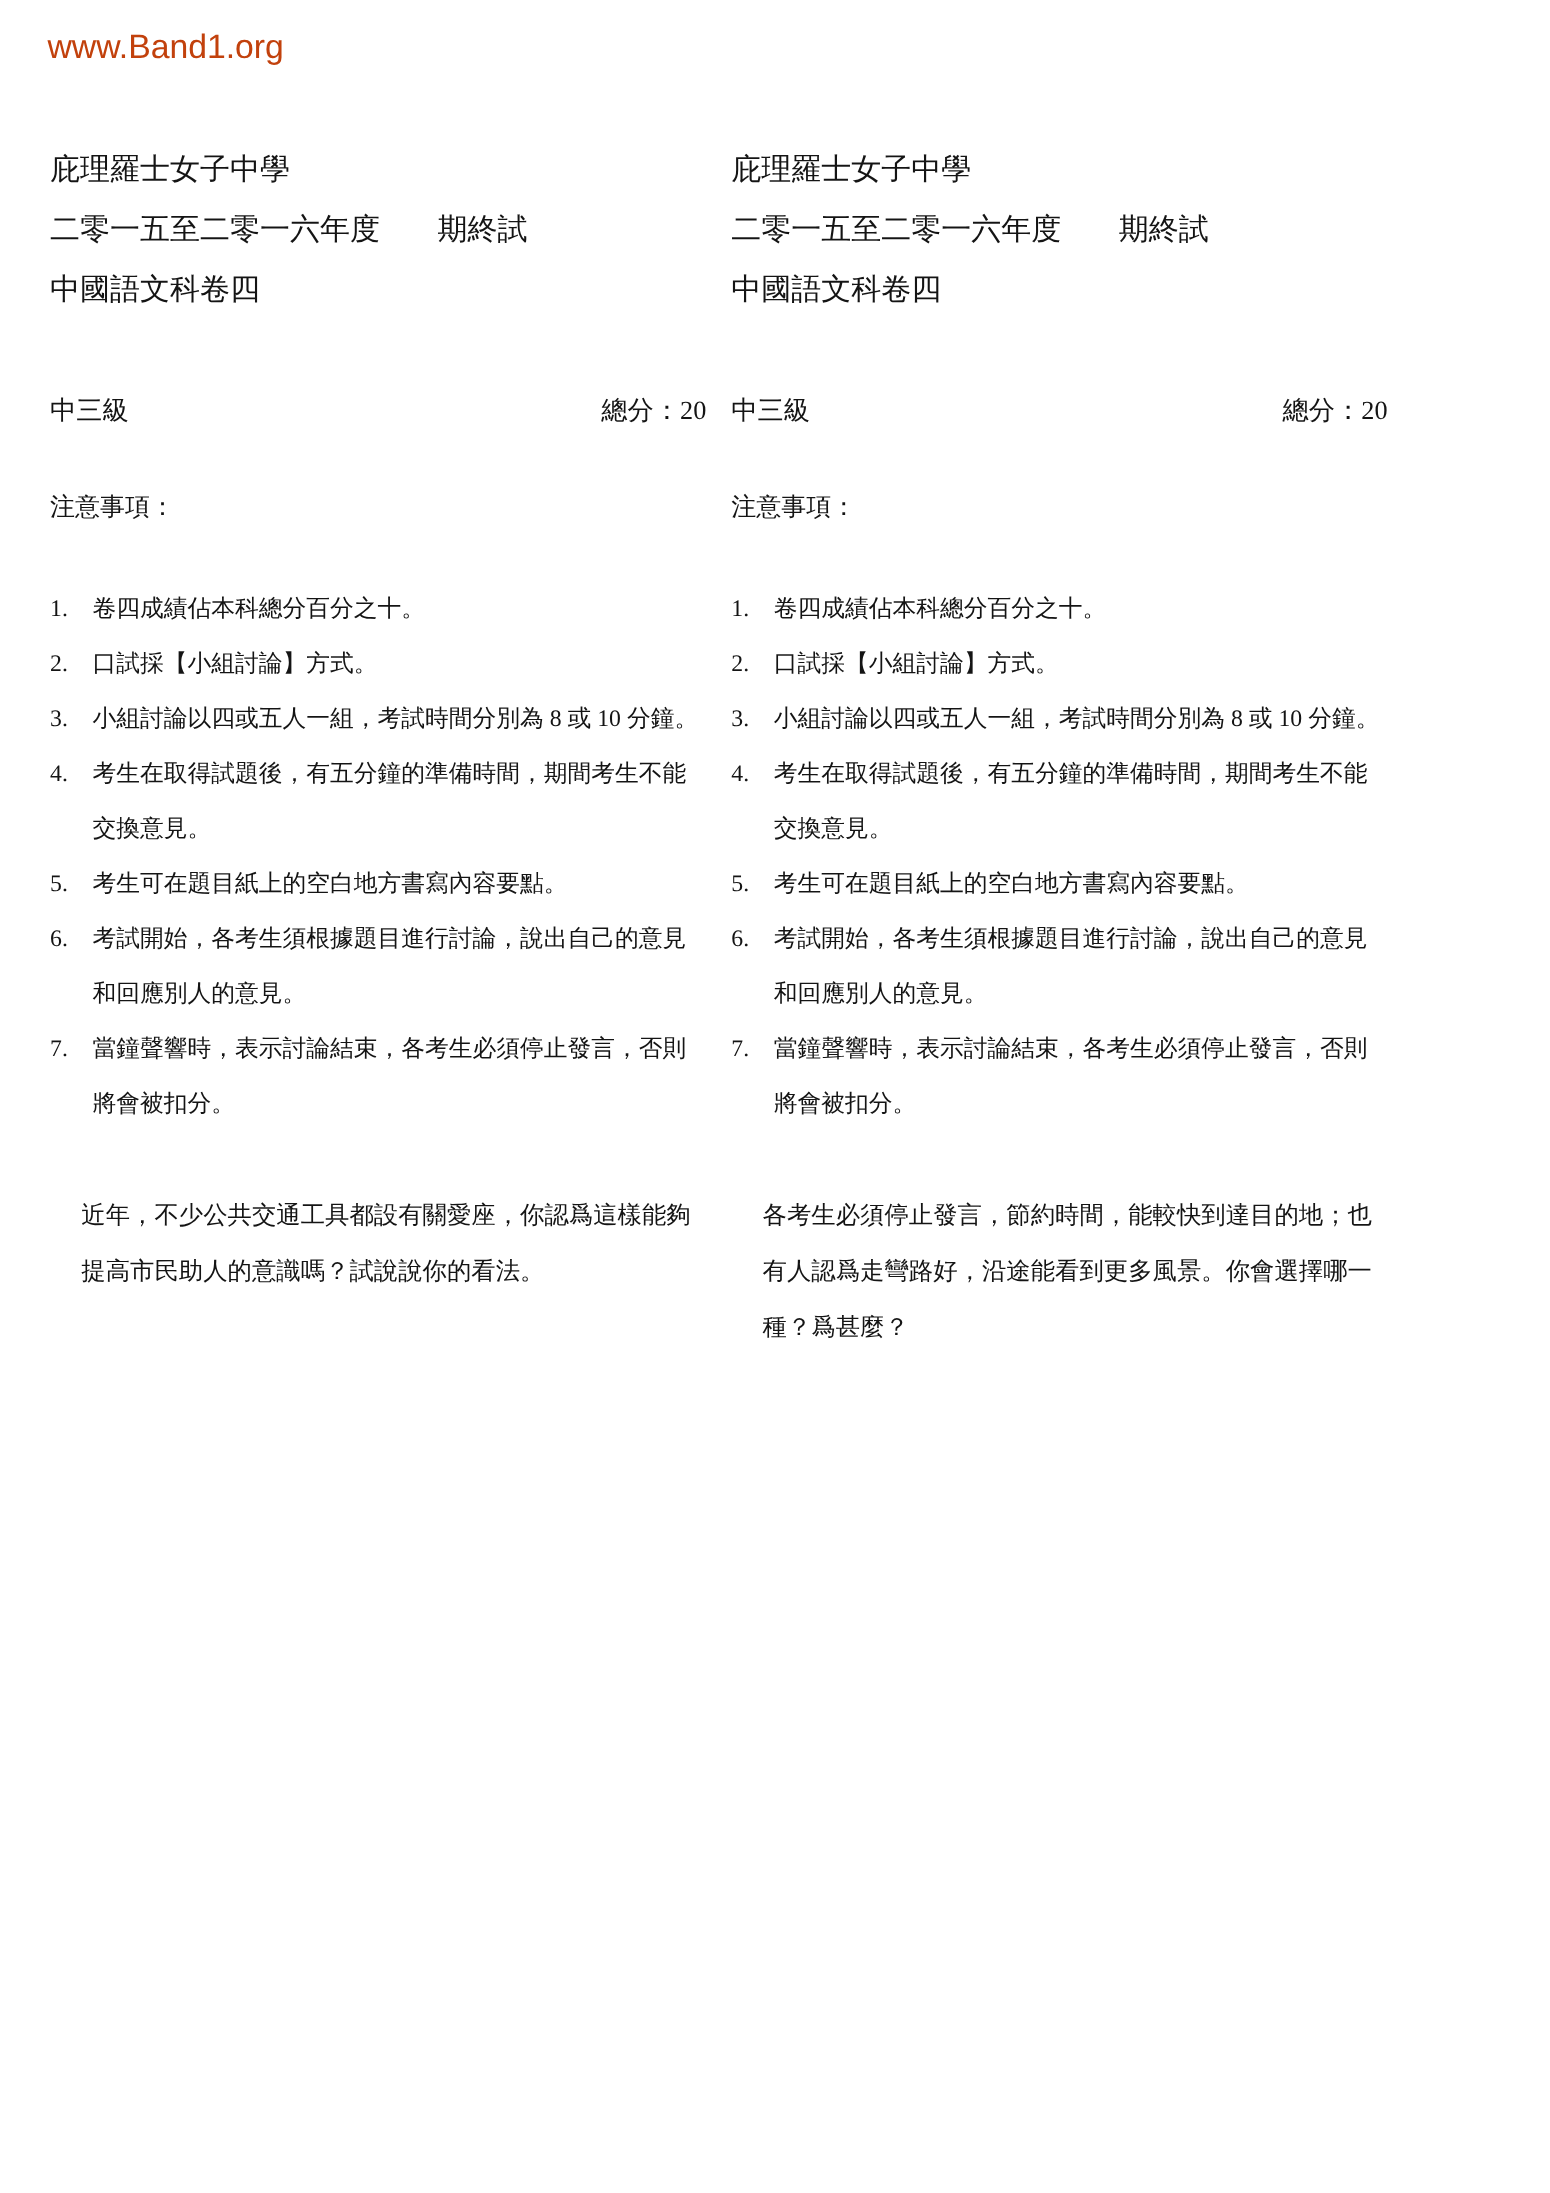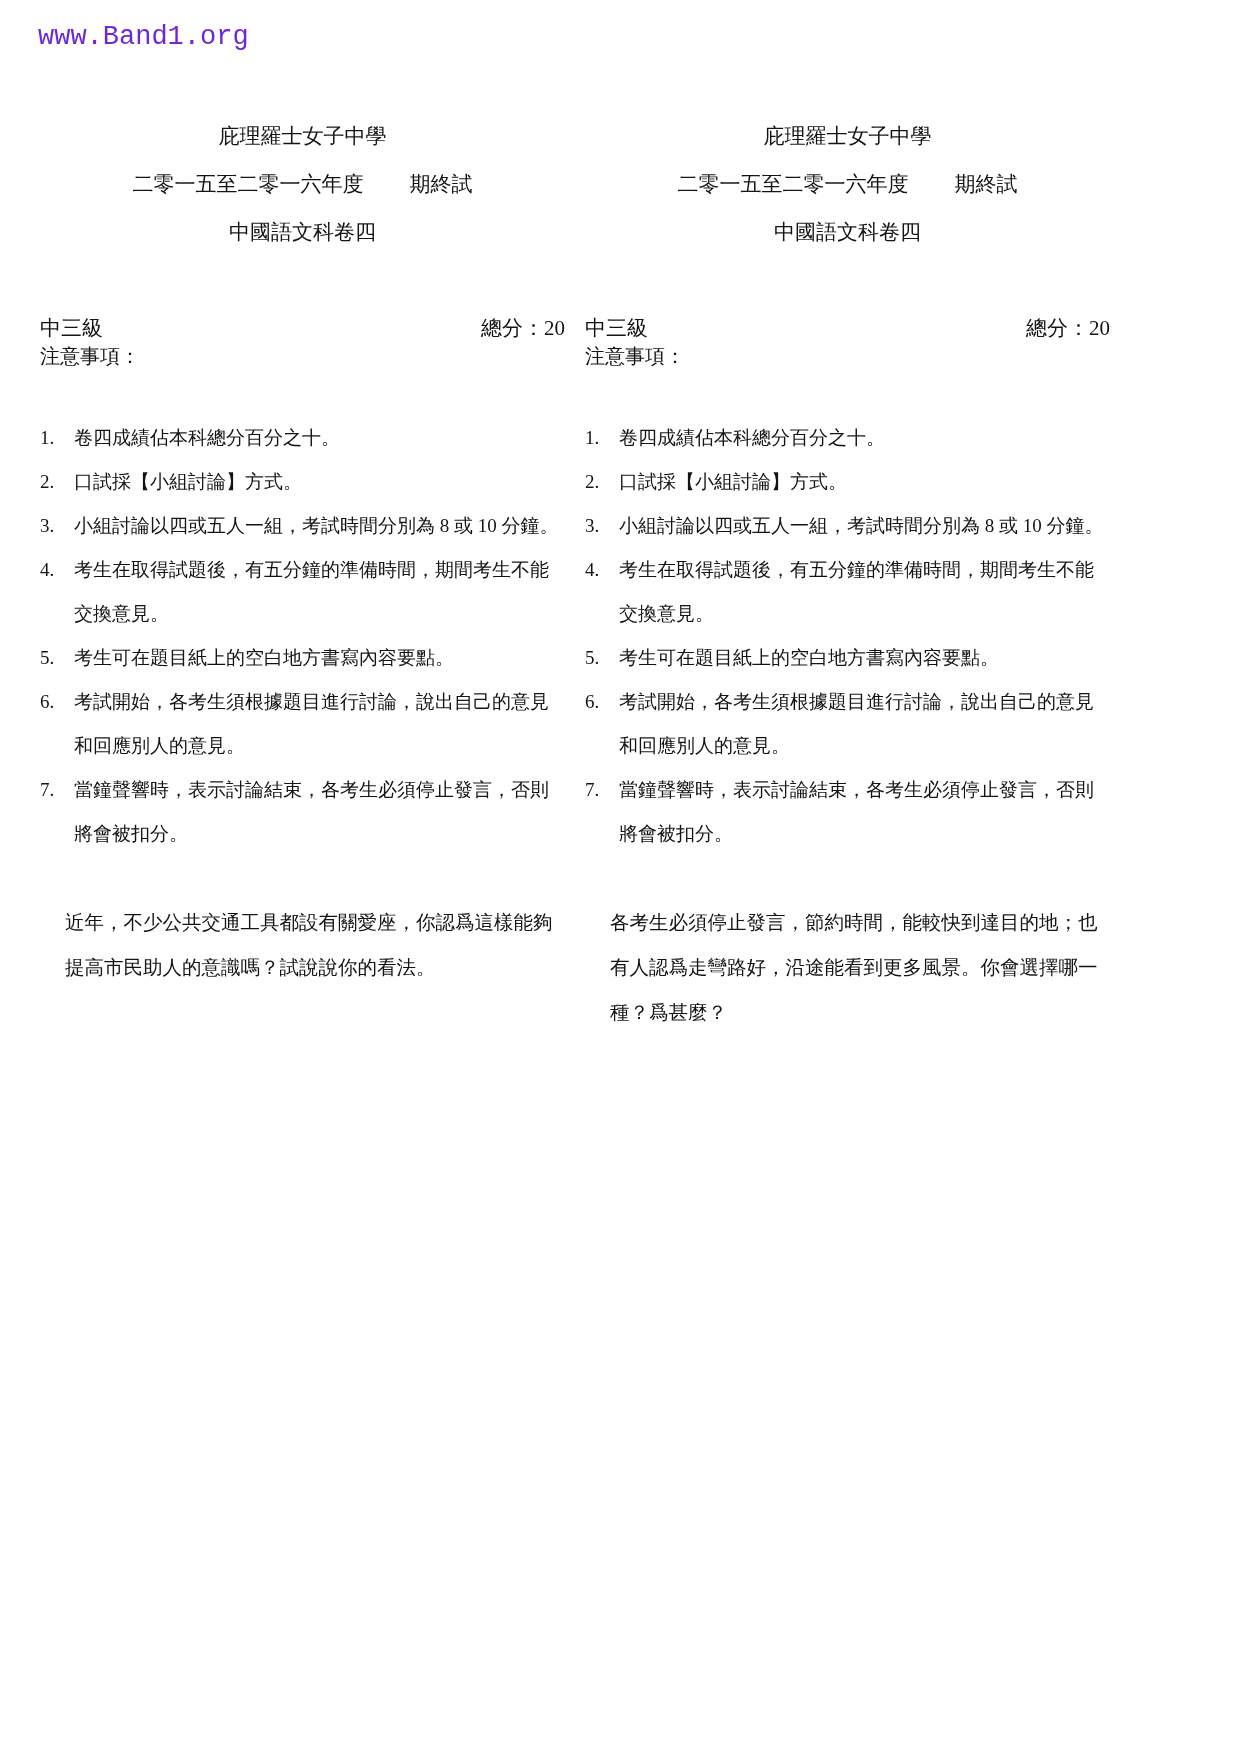--- a/index.html
+++ b/index.html
@@ -12,52 +12,53 @@
     width: 1240px;
     height: 1754px;
     color: #141414;
     font-family: "Liberation Serif", "DejaVu Serif", serif;
     overflow: hidden;
   }
   .watermark {
     position: absolute;
     top: 22px;
     left: 38px;
-    font-family: Liberation Mono, monospace;
+    font-family: Liberation Sans, sans-serif;
     font-size: 27px;
-    color: #6d28d9;
+    color: #c2410c;
   }
   .page {
     position: absolute;
     top: 112px;
     width: 525px;
   }
   .page-left  { left: 40px;  }
   .page-right { left: 585px; }
 
   .title-block {
-    text-align: center;
-    font-size: 21px;
+    text-align: left;
+    font-size: 24px;
     line-height: 48px;
     white-space: nowrap;
   }
   .year-gap {
     display: inline-block;
     width: 46px;
   }
   .grade-row {
     display: flex;
     justify-content: space-between;
     align-items: baseline;
     margin-top: 58px;
     font-size: 21px;
     line-height: 28px;
     font-family: Liberation Serif, serif;
   }
   .notes-heading {
+    margin-top: 50px;
     font-size: 20px;
     line-height: 28px;
   }
   .notes-list {
     margin-top: 46px;
     font-size: 19px;
     line-height: 44px;
   }
   .note-item { display: flex; }
   .note-num  { flex: none; width: 34px; }

